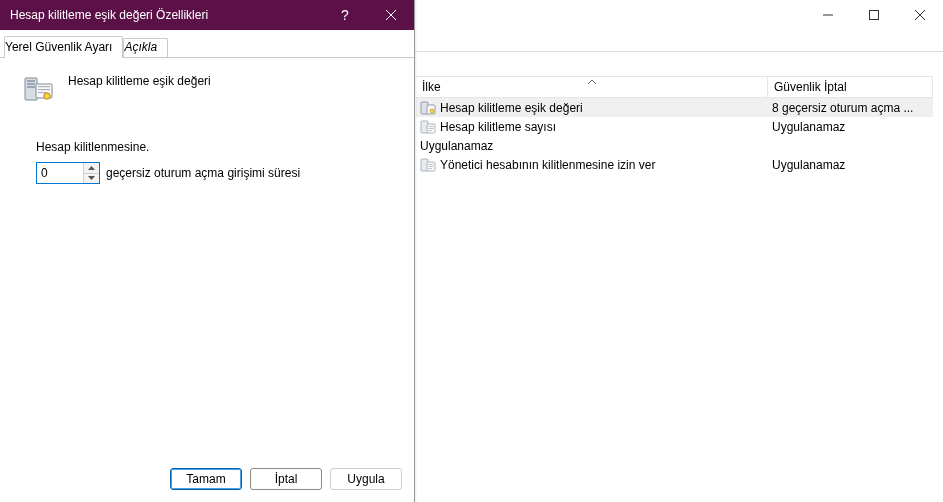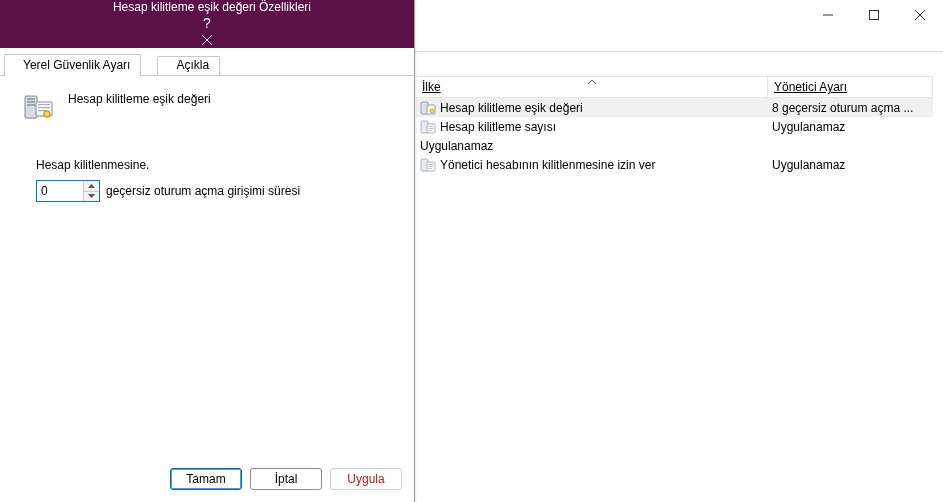--- a/index.html
+++ b/index.html
@@ -47,21 +47,20 @@
     right: 10px; bottom: 10px;
     background: #fff;
   }
   .list-header {
     display: flex;
     border-top: 1px solid #e5e5e5;
     border-bottom: 1px solid #e5e5e5;
     height: 22px;
     align-items: flex-end;
     user-select: none;
-    text-decoration: underline;
   }
   .list-header .col {
     padding: 0 6px;
     border-right: 1px solid #e5e5e5;
     height: 100%;
     display: flex; align-items: center;
     position: relative;
   }
   .col-ilke { width: 352px; }
   .col-guvenlik { flex: 1; }
@@ -100,27 +99,26 @@
     position: absolute;
     left: 0; top: 0;
     width: 415px; height: 502px;
     background: #fff;
     border-right: 1px solid #999;
     box-shadow: 1px 0 2px rgba(0,0,0,0.1);
     display: flex;
     flex-direction: column;
   }
   .titlebar {
-    height: 48px;
+    height: 30px;
     background: #5b1148;
     color: #fff;
     display: flex;
     align-items: center;
     flex-shrink: 0;
-    flex-direction: column;
   }
   .titlebar-title {
     padding-left: 10px;
     flex: 1;
     font-size: 12px;
   }
   .titlebar-btn {
     width: 46px; height: 30px;
     display: flex; align-items: center; justify-content: center;
     color: #fff;
@@ -128,44 +126,45 @@
   .titlebar-btn svg { width: 10px; height: 10px; stroke: #fff; }
   .titlebar-help { font-size: 14px; }
 
   .tabstrip {
     display: flex;
     padding: 6px 4px 0 4px;
     border-bottom: 1px solid #c9c9c9;
     flex-shrink: 0;
   }
   .tab {
-    padding: 3px 10px 3px 18px;
+    padding: 3px 10px 3px 0;
     border: 1px solid #c9c9c9;
     border-bottom: none;
     border-radius: 2px 2px 0 0;
-    margin-right: 16px;
+    margin-right: 0px;
     position: relative;
     background: #fff;
     color: #000;
   }
   .tab.active {
     background: #fff;
     z-index: 2;
   }
   .tab.active::after {
     content: "";
     position: absolute;
     left: 0; right: 0; bottom: -1px;
     height: 1px;
     background: #fff;
   }
   .tab.inactive {
     margin-top: 2px;
     padding-top:1px;
     padding-bottom:3px;
+    font-style:italic;
   }
 
   .dialog-body {
     flex: 1;
     padding: 14px 16px 10px 16px;
     position: relative;
   }
   .policy-header {
     display: flex;
     align-items: flex-start;
@@ -234,21 +233,21 @@
     font-size: 12px;
     display: flex;
     align-items: center;
     justify-content: center;
   }
   .dlg-btn.default {
     border: 1px solid #0a64ad;
     box-shadow: inset 0 0 0 1px #4aa0e6;
   }
   .dlg-btn.disabled {
-    color: #b91c1c;
+    color: #000000;
     border-color: #cfcfcf;
   }
 </style>
 </head>
 <body>
 
 <div class="parent-window">
   <div class="parent-sysbtns">
     <div class="parent-sysbtn">
       <svg viewBox="0 0 10 10">
@@ -274,21 +273,21 @@
     <div class="list-header">
       <div class="col col-ilke">
         <span>İlke</span>
         <span class="col-sort">
           <svg width="8" height="4" viewBox="0 0 8 4">
               <polyline points="0,4 4,0 8,4" fill="none" stroke="#666" stroke-width="1"></polyline>
             </svg>
         </span>
       </div>
       <div class="col col-guvenlik">
-        <span>Yönetici Ayarı</span>
+        <span>Güvenlik İptal</span>
       </div>
     </div>
     <div class="list-body" id="list-body">
         <div class="list-row selected">
           <div class="cell cell-ilke">
             <span class="row-icon"><svg viewBox="0 0 16 16">
                 <rect x="1" y="2" width="7" height="12" rx="1" fill="#dce3ea" stroke="#7f8a99" stroke-width="0.8"></rect>
                 <rect x="7" y="5" width="8" height="9" rx="1" fill="#fafafa" stroke="#7f8a99" stroke-width="0.8"></rect>
                 <circle cx="12" cy="11" r="2" fill="#ffd24a" stroke="#b8860b" stroke-width="0.6"></circle>
               </svg></span>

